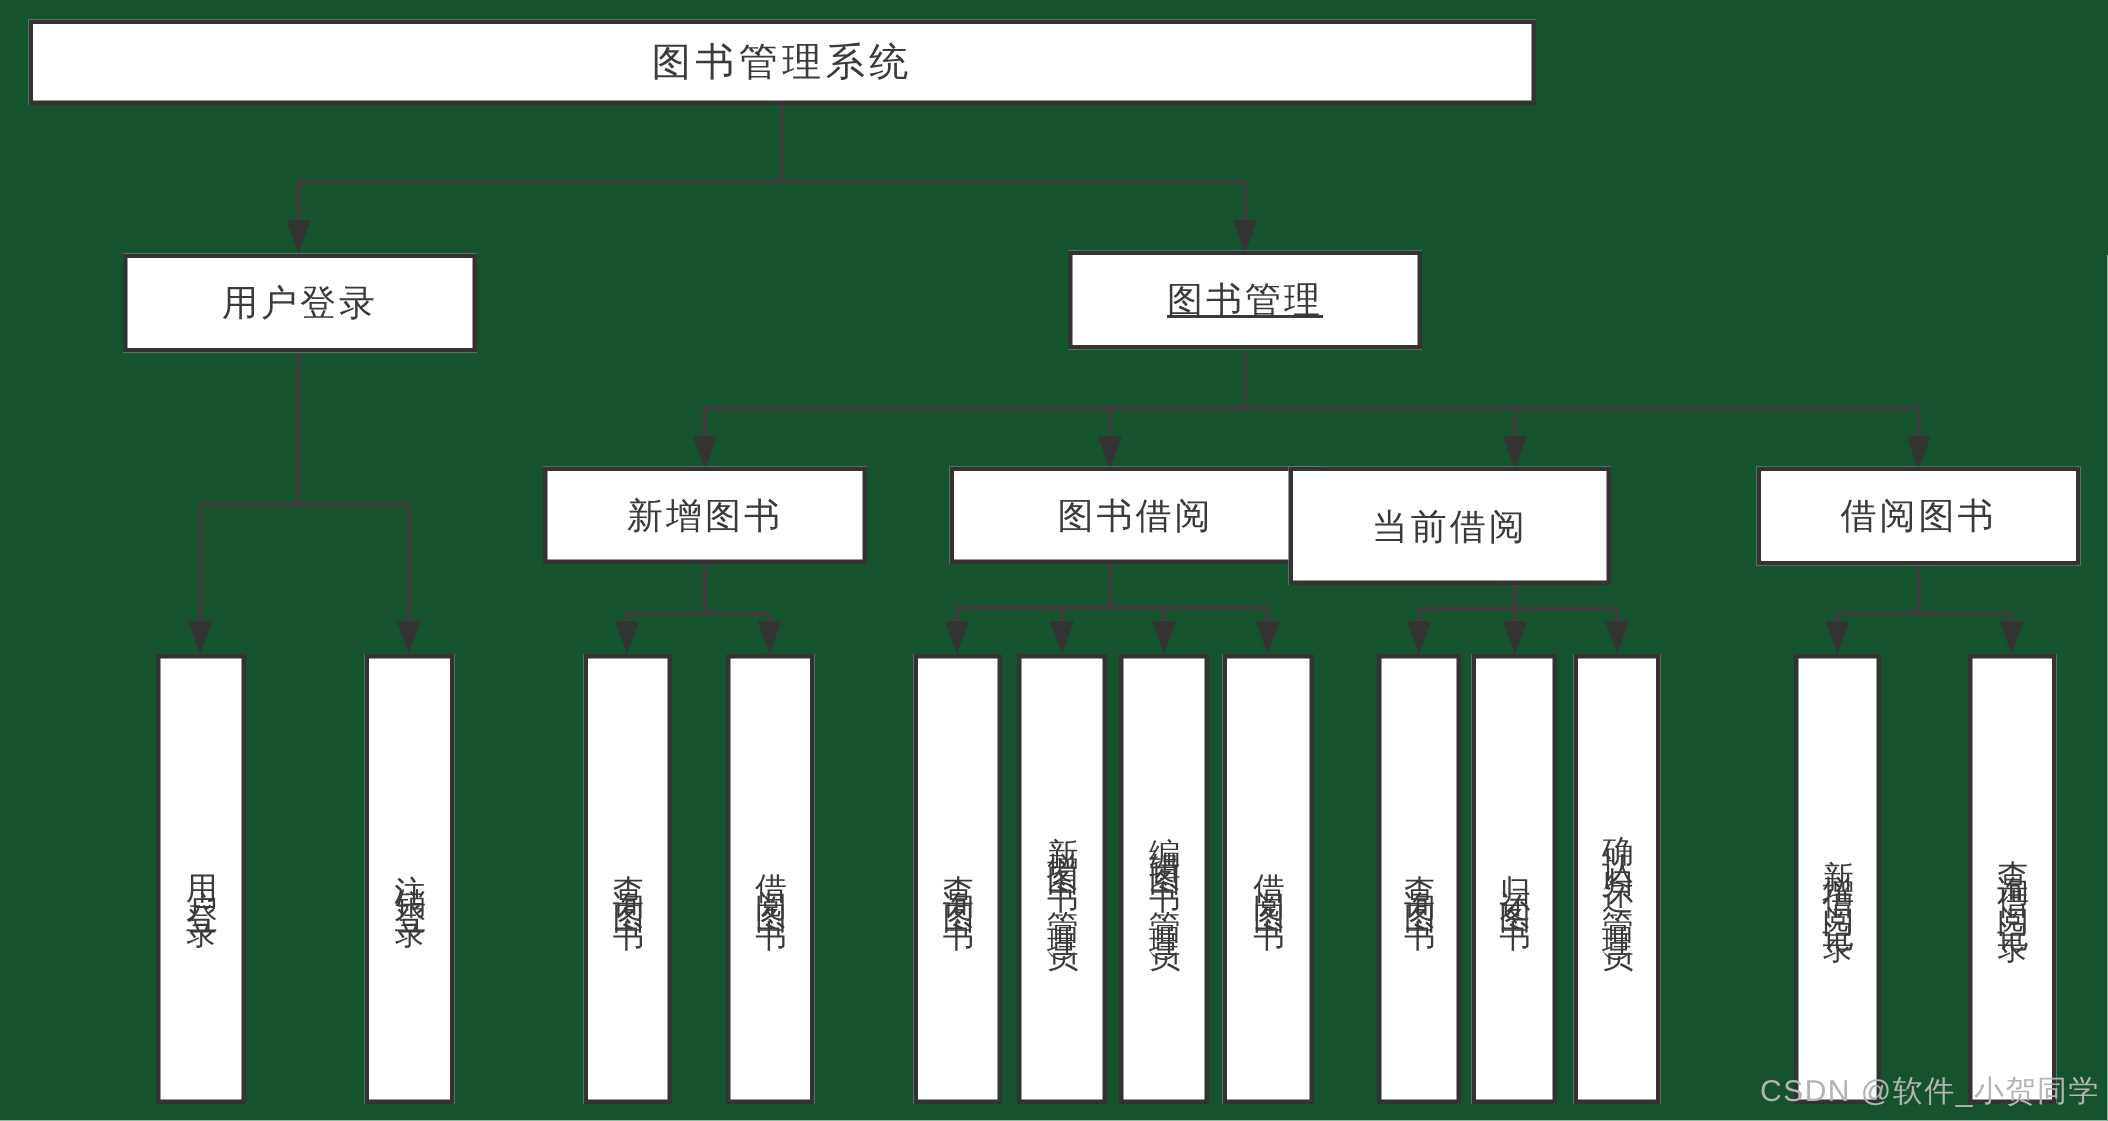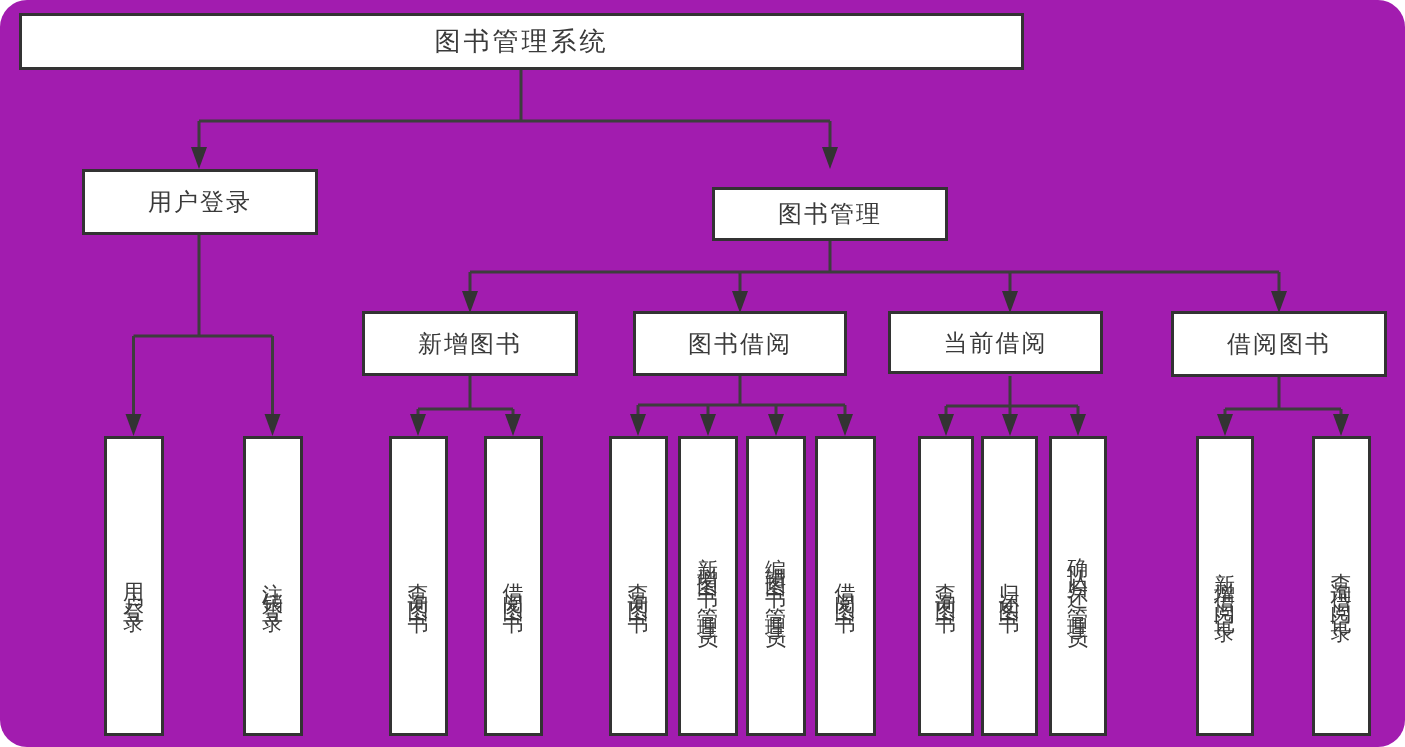--- a/index.html
+++ b/index.html
@@ -4,24 +4,23 @@
 <style>
   html, body {
     margin: 0;
     padding: 0;
     background: #ffffff;
   }
   #canvas {
     position: relative;
     width: 1405px;
     height: 747px;
-    background: #a21caf;
+    background: #14532d;
     font-family: "Liberation Sans", "DejaVu Sans", sans-serif;
     overflow: hidden;
-    border-radius: 27px;
   }
   #wires {
     position: absolute;
     left: 0; top: 0;
     width: 1405px; height: 747px;
     z-index: 1;
   }
   .node {
     position: absolute;
     box-sizing: border-box;
@@ -128,39 +127,40 @@
       <polygon points="1002,414 1018,414 1010,436"></polygon>
       <polygon points="1070,414 1086,414 1078,436"></polygon>
       <polygon points="1217,414 1233,414 1225,436"></polygon>
       <polygon points="1333,414 1349,414 1341,436"></polygon>
     </g>
   </svg>
 
   <div class="node hnode root-node" style="left:19px; top:13px; width:1005px; height:57px;">图书管理系统</div>
 
   <div class="node hnode" style="left:82px; top:169px; width:236px; height:66px;">用户登录</div>
-  <div class="node hnode" style="left:712px; top:187px; width:236px; height:54px;">图书管理</div>
+  <div class="node hnode" style="left:712px; top:167px; width:236px; height:66px;text-decoration:underline;">图书管理</div>
 
   <div class="node hnode" style="left:362px; top:311px; width:216px; height:65px;">新增图书</div>
-  <div class="node hnode" style="left:633px; top:311px; width:214px; height:65px;">图书借阅</div>
-  <div class="node hnode" style="left:888px; top:311px; width:215px; height:63px;">当前借阅</div>
+  <div class="node hnode" style="left:633px; top:311px; width:248px; height:65px;">图书借阅</div>
+  <div class="node hnode" style="left:859px; top:311px; width:215px; height:79px;">当前借阅</div>
   <div class="node hnode" style="left:1171px; top:311px; width:216px; height:66px;">借阅图书</div>
 
   <div class="node vnode" style="left:104px; top:436px; width:60px; height:300px;">用户登录</div>
   <div class="node vnode" style="left:243px; top:436px; width:60px; height:300px;">注销登录</div>
 
   <div class="node vnode" style="left:389px; top:436px; width:59px; height:300px;">查询图书</div>
   <div class="node vnode" style="left:484px; top:436px; width:59px; height:300px;">借阅图书</div>
 
   <div class="node vnode" style="left:609px; top:436px; width:59px; height:300px;">查询图书</div>
   <div class="node vnode" style="left:678px; top:436px; width:60px; height:300px;">新增图书（管理员）</div>
   <div class="node vnode" style="left:746px; top:436px; width:60px; height:300px;">编辑图书（管理员）</div>
   <div class="node vnode" style="left:815px; top:436px; width:61px; height:300px;">借阅图书</div>
 
   <div class="node vnode" style="left:918px; top:436px; width:56px; height:300px;">查询图书</div>
   <div class="node vnode" style="left:981px; top:436px; width:57px; height:300px;">归还图书</div>
   <div class="node vnode" style="left:1049px; top:436px; width:58px; height:300px;">确认归还（管理员）</div>
 
   <div class="node vnode" style="left:1196px; top:436px; width:58px; height:300px;">新增借阅记录</div>
   <div class="node vnode" style="left:1312px; top:436px; width:59px; height:300px;">查询借阅记录</div>
 
+  <div class="watermark">CSDN @软件_小贺同学</div>
 
 </div>
 
 </body></html>

